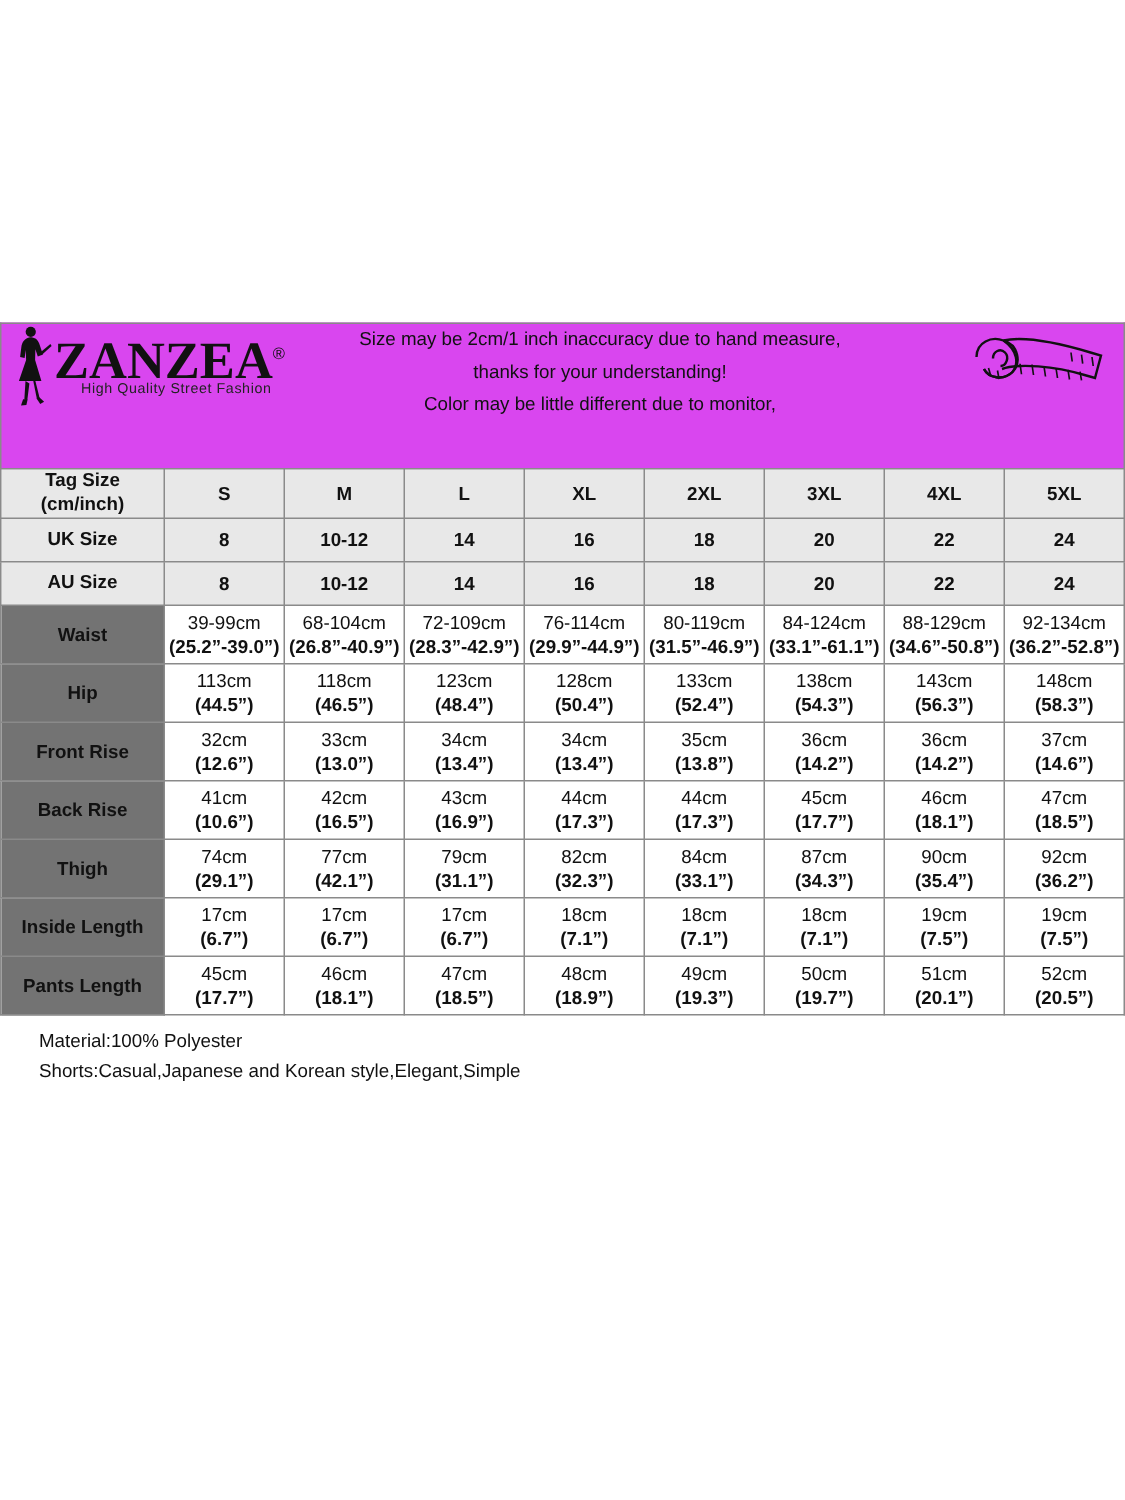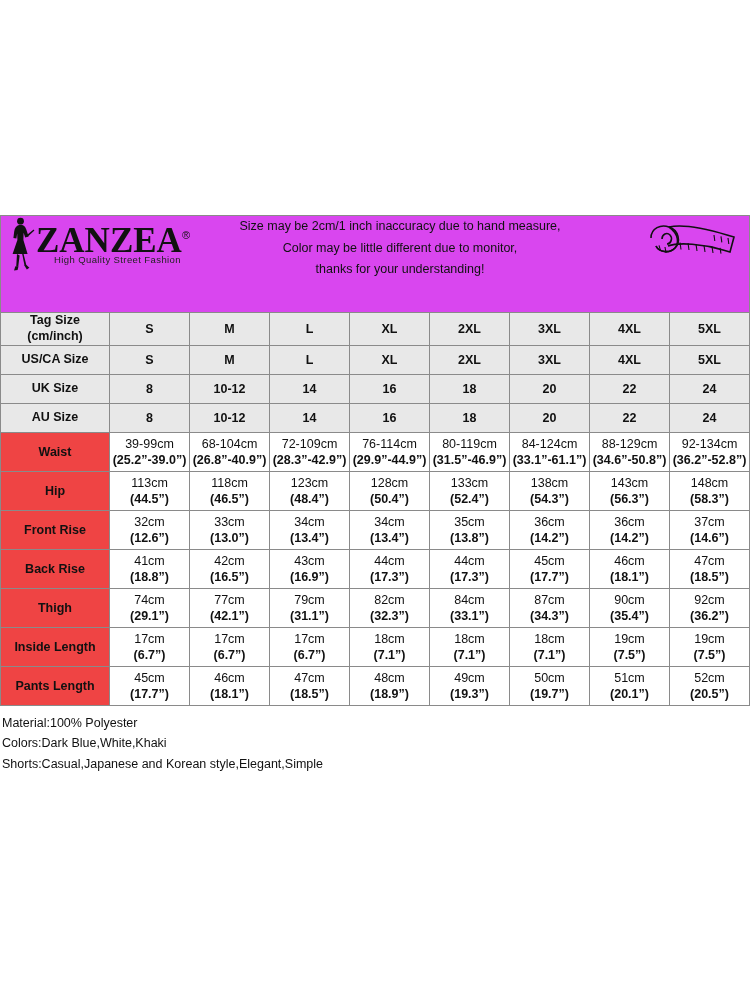--- a/index.html
+++ b/index.html
@@ -121,38 +121,39 @@
   tr.sizerow.tall td {
     height: 32px;
   }
   tr.measrow td {
     height: 38px;
     background: #ffffff;
     font-weight: 400;
     line-height: 1.28;
   }
   tr.measrow td.rowlabel {
-    background: #ef4444;
+    background: #737373;
     font-weight: 700;
   }
   .cm {
     display: block;
   }
   .inch {
     display: block;
     font-weight: bold;
   }
 
   
   .footer {
     margin-top: 7px;
     padding-left: 2px;
     font-size: 12.5px;
     line-height: 1.62;
     color: #111;
+    margin-left: 24px;
   }
   .footer div {
     white-space: nowrap;
   }
 </style>
 </head>
 <body>
 
 <div id="sheet">
 
@@ -173,22 +174,22 @@
         </svg>
       </div>
       <div class="brand-text">
         <div class="brand-word"><span>ZANZEA</span><span class="brand-reg">®</span></div>
         <div class="brand-tag">High Quality Street Fashion</div>
       </div>
     </div>
 
     <div class="disclaimer">
       <div>Size may be 2cm/1 inch inaccuracy due to hand measure,</div>
+      <div>thanks for your understanding!</div>
       <div>Color may be little different due to monitor,</div>
-      <div>thanks for your understanding!</div>
     </div>
 
     <div class="tape">
       <svg width="108" height="60" viewBox="0 0 108 60" xmlns="http://www.w3.org/2000/svg">
         <g fill="none" stroke="#111111" stroke-width="1.6">
           <path d="M16 22 C16 12 26 8 34 11 C44 14 46 26 40 32 C34 38 24 36 21 30"></path>
           <path d="M27 23 C27 18 32 16 35 19 C38 22 36 28 32 28"></path>
           <path d="M34 11 C48 8 72 13 92 19 L99 21 L95 36 L88 34 C68 28 44 26 33 30"></path>
           <path d="M40 32 C44 27 44 18 34 11"></path>
           <path d="M21 30 C24 36 34 38 40 32"></path>
@@ -221,31 +222,20 @@
         <td>S</td>
         <td>M</td>
         <td>L</td>
         <td>XL</td>
         <td>2XL</td>
         <td>3XL</td>
         <td>4XL</td>
         <td>5XL</td>
       </tr>
 
-      <tr class="sizerow">
-        <td class="rowlabel">US/CA Size</td>
-        <td>S</td>
-        <td>M</td>
-        <td>L</td>
-        <td>XL</td>
-        <td>2XL</td>
-        <td>3XL</td>
-        <td>4XL</td>
-        <td>5XL</td>
-      </tr>
 
       <tr class="sizerow">
         <td class="rowlabel">UK Size</td>
         <td>8</td>
         <td>10-12</td>
         <td>14</td>
         <td>16</td>
         <td>18</td>
         <td>20</td>
         <td>22</td>
@@ -369,21 +359,21 @@
         <td>
             <span class="cm">37cm</span>
             <span class="inch">(14.6”)</span>
           </td>
       </tr>
 
       <tr class="measrow">
         <td class="rowlabel">Back Rise</td>
         <td>
             <span class="cm">41cm</span>
-            <span class="inch">(18.8”)</span>
+            <span class="inch">(10.6”)</span>
           </td>
         <td>
             <span class="cm">42cm</span>
             <span class="inch">(16.5”)</span>
           </td>
         <td>
             <span class="cm">43cm</span>
             <span class="inch">(16.9”)</span>
           </td>
         <td>
@@ -514,17 +504,16 @@
             <span class="cm">52cm</span>
             <span class="inch">(20.5”)</span>
           </td>
       </tr>
 
     </tbody>
   </table>
 
   <div class="footer">
     <div>Material:100% Polyester</div>
-    <div>Colors:Dark Blue,White,Khaki</div>
     <div>Shorts:Casual,Japanese and Korean style,Elegant,Simple</div>
   </div>
 
 </div>
 
 </body></html>

